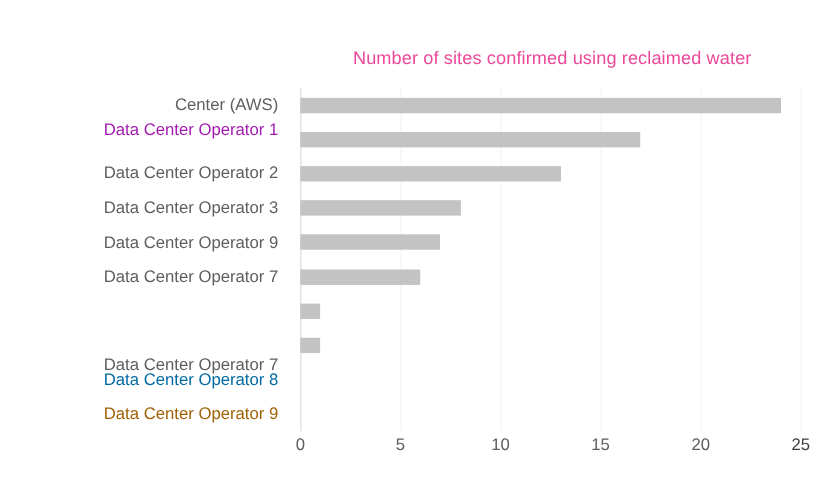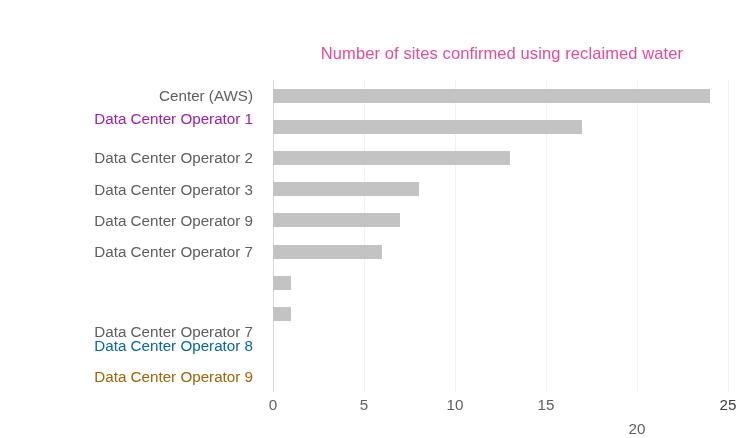--- a/index.html
+++ b/index.html
@@ -176,17 +176,17 @@
           <div class="bar" title="Data Center Operator 9: 0" style="width: 0px; background: rgb(195, 195, 195);"></div>
         </div>
       </div>
   </div>
 
   <div class="x-ticks">
       <div class="x-tick" style="left: 0px; color: rgb(94, 94, 94);">0</div>
       <div class="x-tick" style="left: 91px; color: rgb(94, 94, 94);">5</div>
       <div class="x-tick" style="left: 182px; color: rgb(94, 94, 94);">10</div>
       <div class="x-tick" style="left: 273px; color: rgb(94, 94, 94);">15</div>
-      <div class="x-tick" style="left: 364px; color: rgb(94, 94, 94); margin-top: 24px;">20</div>
+      <div class="x-tick" style="left: 364px; color: rgb(94, 94, 94);">20</div>
       <div class="x-tick" style="left: 455px; color: #404040;">25</div>
     </div>
 
 </div>
 
 </body></html>

